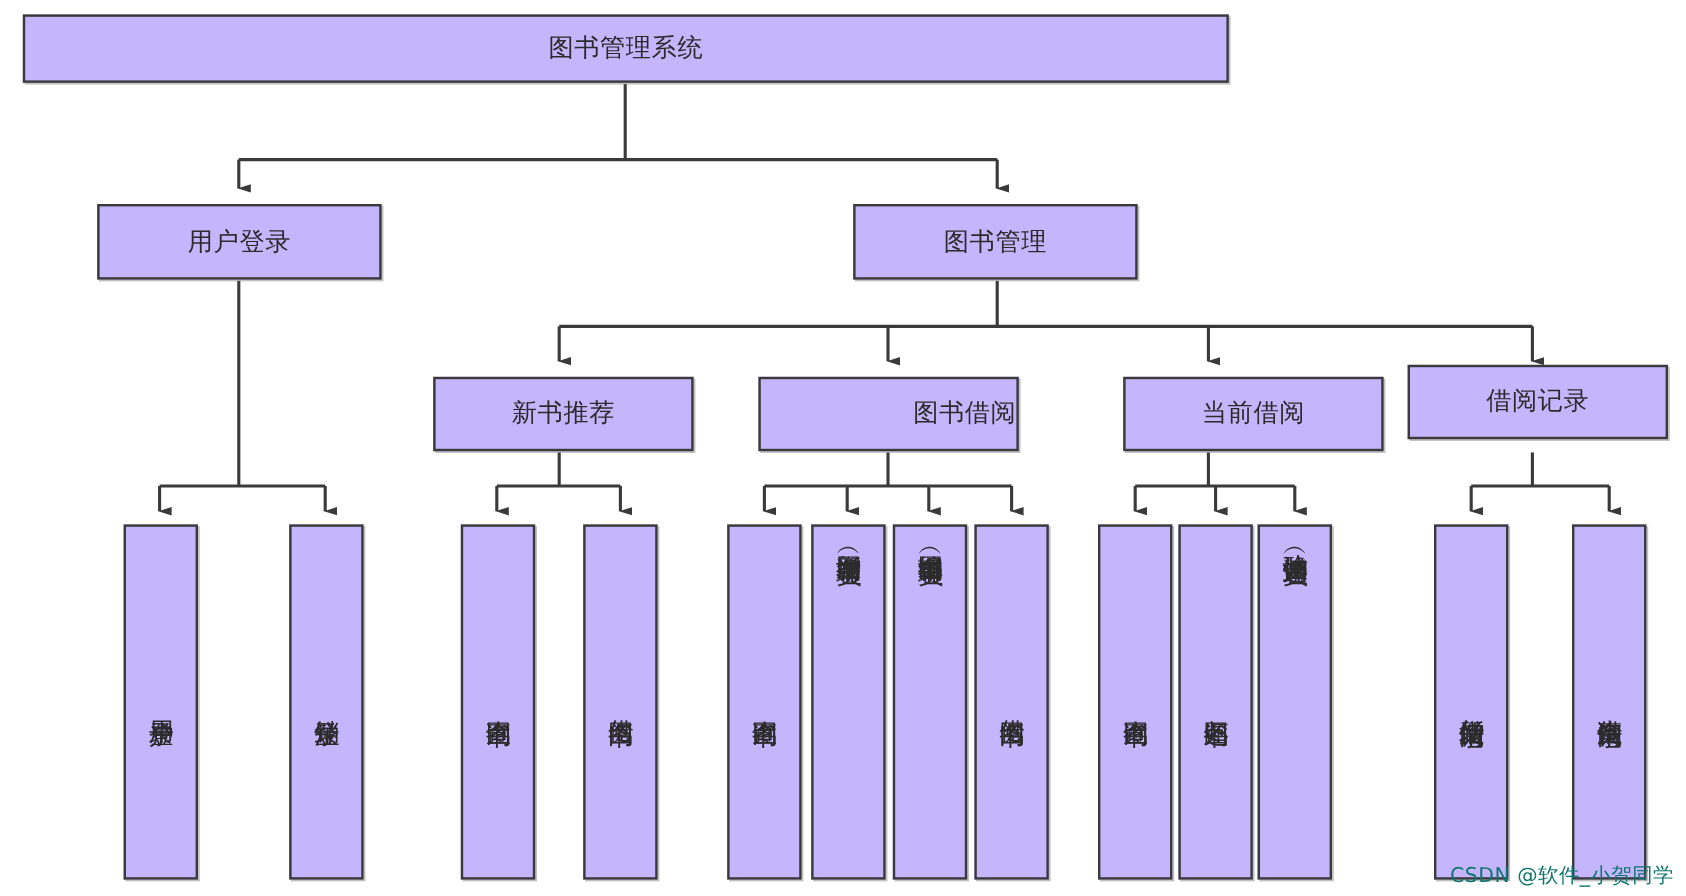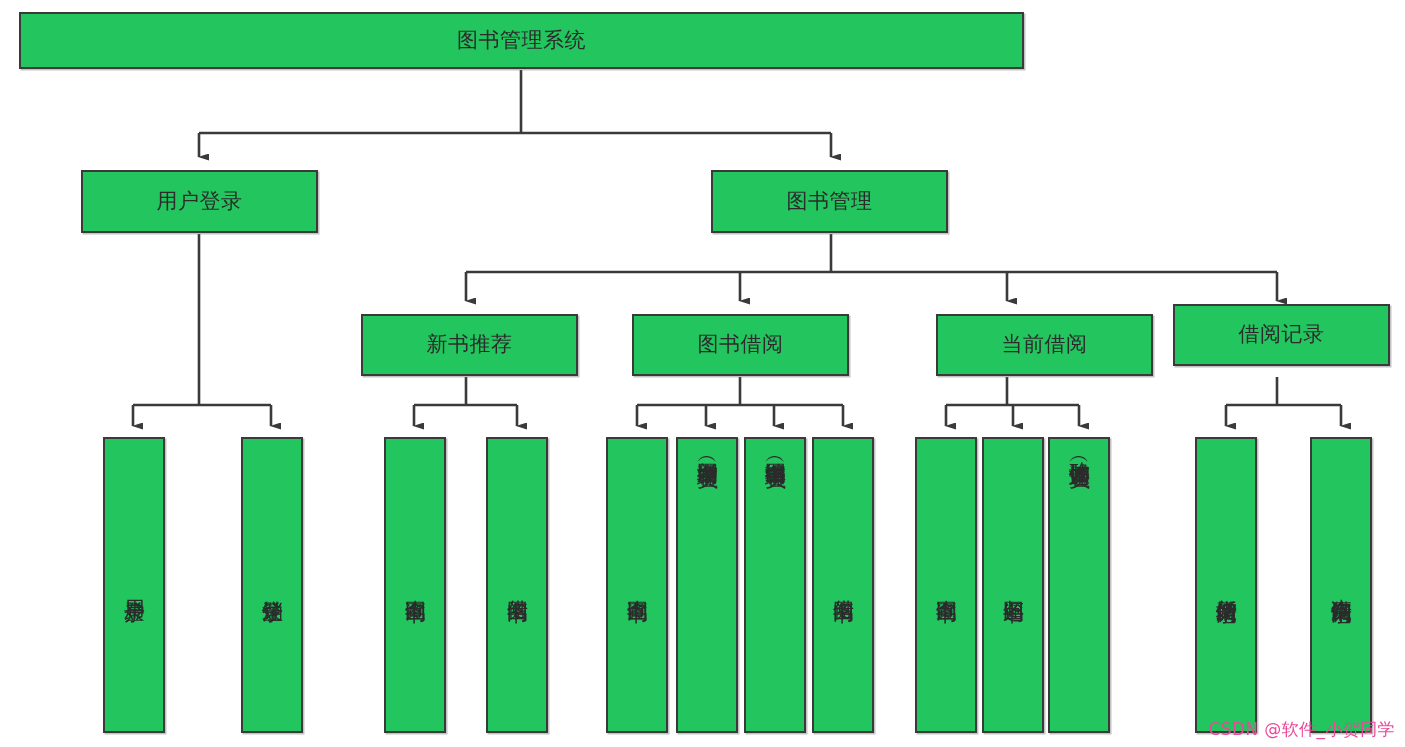--- a/index.html
+++ b/index.html
@@ -22,21 +22,21 @@
     position: absolute;
     left: 0;
     top: 0;
     width: 1405px;
     height: 747px;
     pointer-events: none;
   }
   .node {
     position: absolute;
     box-sizing: border-box;
-    background: #22c55e;
+    background: #c4b5fd;
     border: 2px solid #3a3a3a;
     box-shadow: 1.5px 1.5px 0 rgba(120,120,120,0.45);
     display: flex;
     align-items: center;
     justify-content: center;
     color: #2b2b2b;
   }
   .node .lbl {
     display: block;
     text-align: center;
@@ -65,21 +65,21 @@
   
   .node.v.center {
     align-items: center;
     padding-top: 0;
   }
   .watermark {
     position: absolute;
     right: 10px;
     bottom: 6px;
     font-size: 17px;
-    color: #ec4899;
+    color: #0f766e;
     white-space: nowrap;
     letter-spacing: 0.4px;
   }
 </style>
 </head>
 <body>
 
 <div id="canvas">
 
   <svg class="edges" viewBox="0 0 1405 747">
@@ -139,21 +139,21 @@
   <div class="node h" style="left:81px; top:170px; width:237px; height:63px;">
     <span class="lbl">用户登录</span>
   </div>
   <div class="node h" style="left:711px; top:170px; width:237px; height:63px;align-items:center;">
     <span class="lbl">图书管理</span>
   </div>
 
   <div class="node h" style="left:361px; top:314px; width:217px; height:62px;">
     <span class="lbl">新书推荐</span>
   </div>
-  <div class="node h" style="left:632px; top:314px; width:217px; height:62px;">
+  <div class="node h" style="left:632px; top:314px; width:217px; height:62px;justify-content:flex-end;">
     <span class="lbl">图书借阅</span>
   </div>
   <div class="node h" style="left:902px; top:314px; width:217px; height:62px;margin-left:34px;">
     <span class="lbl">当前借阅</span>
   </div>
   <div class="node h" style="left:1173px; top:304px; width:217px; height:62px;">
     <span class="lbl">借阅记录</span>
   </div>
 
   <div class="node v center" style="left:103px; top:437px; width:62px; height:296px;">

